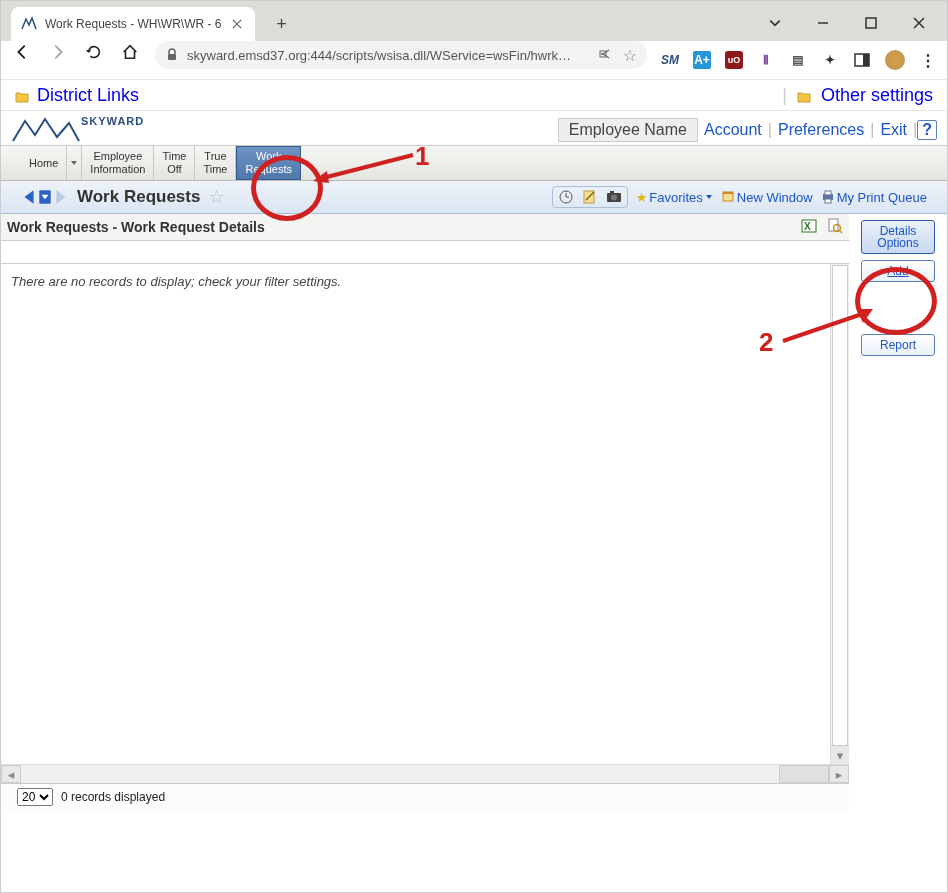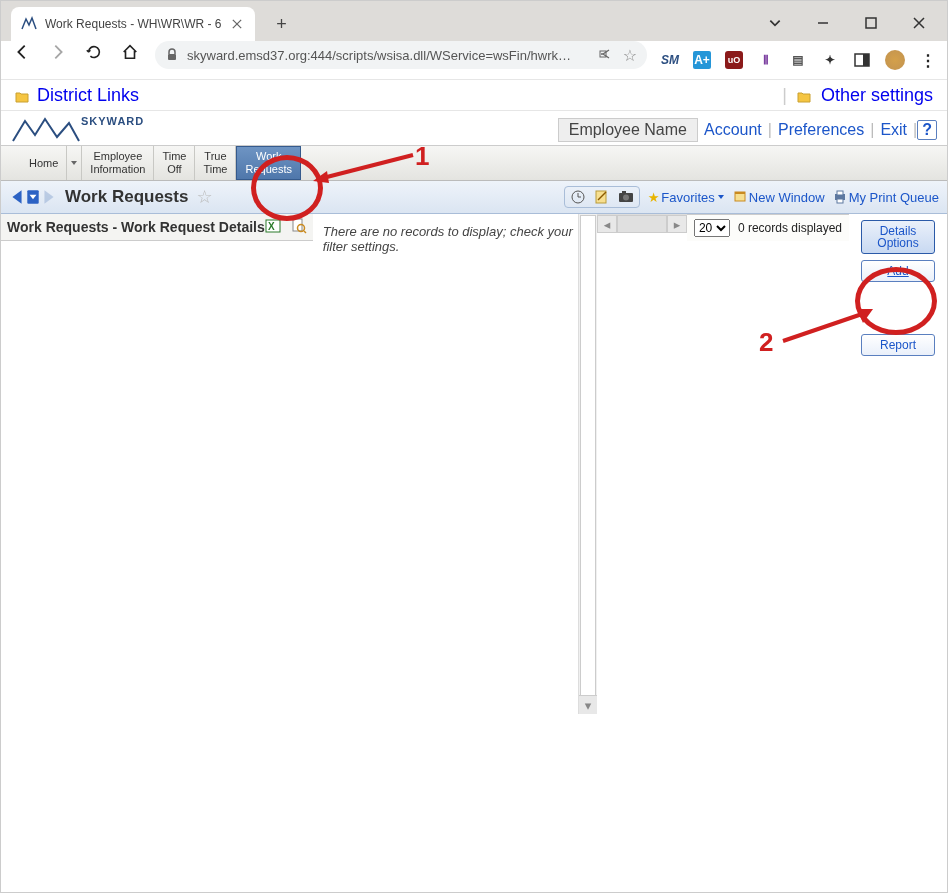--- a/index.html
+++ b/index.html
@@ -34,45 +34,45 @@
   .userlinks a{color:#1c56c9;text-decoration:none;padding:2px 6px}
   .userlinks .sep{color:#bbb}
   .userlinks .help{border:1px solid #5a7fbf;color:#1c56c9;padding:0 4px;font-weight:bold;border-radius:2px}
   
   .mainnav{height:34px;background:linear-gradient(#f6f6f4,#e4e4e0);border-top:1px solid #ccc;border-bottom:1px solid #bbb;display:flex;align-items:stretch;padding-left:20px}
   .navbtn{display:flex;flex-direction:column;align-items:center;justify-content:center;padding:0 8px;font-size:11px;color:#333;border-right:1px solid #c8c8c4;line-height:13px;cursor:pointer}
   .navbtn.home{flex-direction:row;gap:4px}
   .navbtn.active{background:linear-gradient(#6e94c3,#4f77ab);color:#fff;border:1px solid #355a8c}
   .navdrop{width:14px;display:flex;align-items:center;justify-content:center;border-right:1px solid #c8c8c4}
   
-  .subhead{height:32px;background:linear-gradient(#eef3fa,#dbe5f2);border-bottom:1px solid #a9bdd8;display:flex;align-items:center;padding:0 8px}
+  .subhead{height:32px;background:linear-gradient(#eef3fa,#dbe5f2);border-bottom:1px solid #a9bdd8;display:flex;align-items:center;padding:0 20px}
   .subhead .arrows{display:flex;gap:0}
   .arrowbtn{width:16px;height:18px;display:flex;align-items:center;justify-content:center}
   .subhead h1{font-size:17px;font-weight:bold;color:#333;margin:0 8px}
   .star{color:#bbb;font-size:18px}
   .subtools{margin-left:auto;display:flex;align-items:center;gap:8px}
   .subtools .link{color:#1c56c9;font-size:13px;text-decoration:none;display:flex;align-items:center;gap:2px}
   .subtools .icon{width:18px;height:18px;display:flex;align-items:center;justify-content:center}
   .subtools .boxed{border:1px solid #a9bdd8;border-radius:4px;padding:1px 4px;display:flex;gap:6px;align-items:center}
   
   .content{display:flex}
-  .gridwrap{flex:1;display:flex;flex-direction:row}
+  .gridwrap{flex:1;display:flex;flex-direction:column}
   .gridtitle{height:26px;background:#f4f4f2;border-bottom:1px solid #ccc;display:flex;align-items:center;padding:0 6px;font-weight:bold;color:#333;font-size:14px}
   .gridtitle .tools{margin-left:auto;display:flex;gap:10px;align-items:center}
   .gridheadrow{height:22px;background:#fff;border-bottom:1px solid #ccc}
   .gridbody{flex:1;background:#fff;position:relative}
   .empty{padding:10px;font-style:italic;color:#444}
   .gridscroll-v{position:absolute;right:0;top:0;bottom:0;width:18px;background:#f0f0f0;border-left:1px solid #ddd}
   .gridscroll-v .thumb{background:#fff;border:1px solid #ccc;margin:1px;height:100%;box-sizing:border-box}
   .gridscroll-v .arrow{position:absolute;bottom:0;left:0;right:0;height:18px;background:#e8e8e8;border-top:1px solid #ccc;display:flex;align-items:center;justify-content:center;color:#888}
   .gridscroll-h{height:18px;background:#f0f0f0;border-top:1px solid #ddd;display:flex;position:relative}
   .gridscroll-h .lbtn,.gridscroll-h .rbtn{width:18px;background:#e8e8e8;border:1px solid #ccc;display:flex;align-items:center;justify-content:center;color:#888}
   .gridscroll-h .track{flex:1;background:#f0f0f0}
   .gridscroll-h .thumb{height:100%;width:50px;background:#e0e0e0;border:1px solid #ccc;float:right;box-sizing:border-box}
-  .footer{height:26px;background:#fcfcfa;border-top:1px solid #ccc;display:flex;align-items:center;padding:0 7px;gap:8px;font-size:12px}
+  .footer{height:26px;background:#fcfcfa;border-top:1px solid #ccc;display:flex;align-items:center;padding:0 16px;gap:8px;font-size:12px}
   .footer select{font-size:12px}
   
   .rightpanel{width:86px;background:#fff;padding:6px;display:flex;flex-direction:column;gap:6px;align-items:center}
   .rpbtn{width:72px;height:20px;border:1px solid #5a7fbf;border-radius:3px;background:linear-gradient(#fff,#eaf0fa);color:#1c56c9;font-size:12px;display:flex;align-items:center;justify-content:center;cursor:pointer}
   .rpbtn.sel{background:linear-gradient(#eaf0fa,#c8d9f2);border-color:#2b5aa8}
   .gap{height:40px}
   
   .annot{position:absolute;pointer-events:none}
   .circle{border:5px solid #d02020;border-radius:50%;position:absolute}
   .num{color:#d02020;font-weight:bold;font-size:26px;position:absolute;font-family:Arial}

